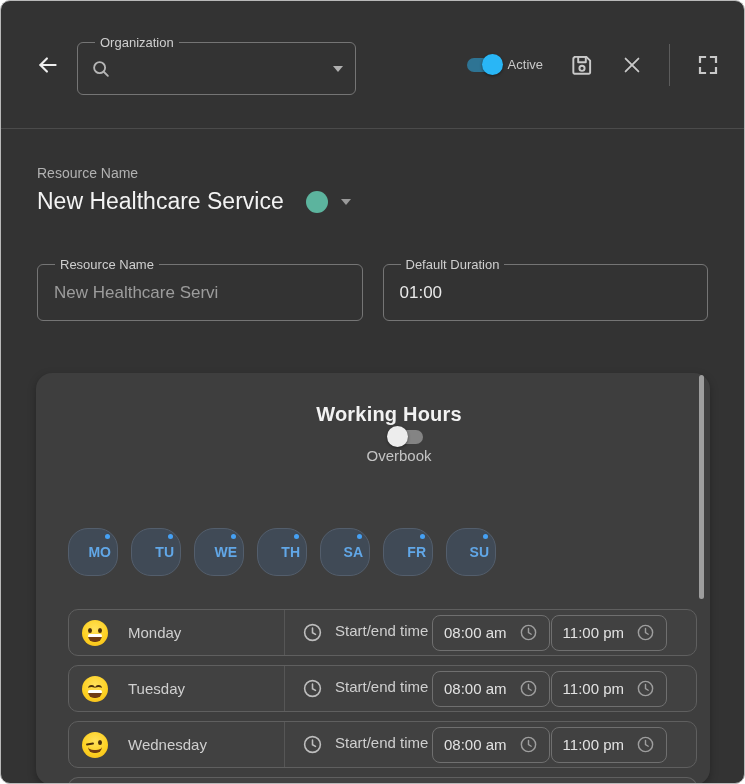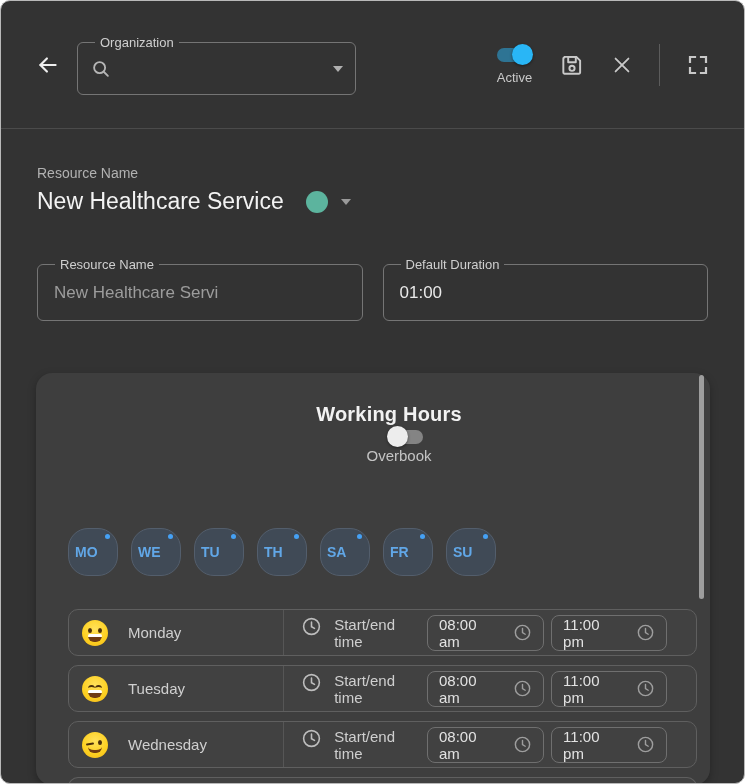--- a/index.html
+++ b/index.html
@@ -1,39 +1,39 @@
 <!DOCTYPE html>
 <html><head>
 <meta charset="utf-8">
 <style>
   * { box-sizing: border-box; }
   body { margin: 0; background: #ffffff; font-family: "Liberation Sans", "DejaVu Sans", sans-serif; }
   .window { position: relative; width: 745px; height: 784px; background: #333333;
             border: 1px solid #b9b9b9; border-radius: 10px; overflow: hidden; }
 
   
-  .topbar { height: 128px; display: flex; align-items: center; padding: 0 34px 0 34px;
+  .topbar { height: 128px; display: flex; align-items: center; padding: 0 24px 0 34px;
             border-bottom: 1px solid #4b4b4b; }
   .icon-btn { background: none; border: none; padding: 0; display: flex; align-items: center;
               justify-content: center; color: #c9c9c9; cursor: pointer; }
   .back-btn { color: #eeeeee; margin-right: 16px; }
   svg { display: block; }
 
   fieldset.outlined { border: 1px solid #757575; border-radius: 6px; margin: 0; padding: 0 12px 6px 12px; }
   fieldset.outlined legend { font-size: 13px; color: #cfcfcf; padding: 0 5px; margin-left: 5px; }
   .org-field { width: 270px; }
   .field-row { height: 38px; display: flex; align-items: center; }
   .org-input { flex: 1; background: transparent; border: none; outline: none; color: #e6e6e6;
                font-size: 16px; min-width: 0; margin-left: 10px; font-family: inherit; }
   .caret { width: 0; height: 0; border-left: 5px solid transparent; border-right: 5px solid transparent;
            border-top: 6px solid #b0b0b0; }
   .search-icon { color: #b5b5b5; }
 
   .topbar-right { margin-left: auto; display: flex; align-items: center; gap: 26px; }
-  .toggle-wrap { display: flex; flex-direction: column; align-items: center; gap: 5px; justify-content: space-between; }
+  .toggle-wrap { display: flex; flex-direction: row; align-items: center; gap: 5px; justify-content: space-between; }
   .switch { position: relative; width: 37px; height: 21px; cursor: pointer; }
   .switch .track { position: absolute; left: 1px; top: 4px; width: 35px; height: 14px; border-radius: 7px; }
   .switch .knob { position: absolute; top: 0; width: 21px; height: 21px; border-radius: 50%;
                   box-shadow: 0 1px 3px rgba(0,0,0,.45); }
   .switch[data-state="on"] .track { background: rgba(41,182,246,.5); }
   .switch[data-state="on"] .knob { right: 0; background: #29b6f6; }
   .switch[data-state="off"] .track { background: #848484; }
   .switch[data-state="off"] .knob { left: 0; background: #ededed; }
   .toggle-label { font-size: 13px; color: #c9c9c9; }
   .vdivider { width: 1px; height: 42px; background: #5c5c5c; }
@@ -59,35 +59,35 @@
   .card { position: relative; margin: 52px 34px 0 35px; height: 412px; background: #3e3e3e;
           border-radius: 16px; padding: 30px 0 0 32px; box-shadow: 0 3px 8px rgba(0,0,0,.28); }
   .card-head { display: flex; align-items: center; flex-direction: column; }
   .card-title { font-size: 20px; font-weight: 700; color: #f2f2f2; letter-spacing: .2px; }
   .card-head .switch { margin-left: 32px; }
   .overbook-label { font-size: 15px; color: #c4c4c4; margin-left: 20px; }
 
   .chips { display: flex; gap: 13px; margin-top: 64px; }
   .chip { position: relative; width: 50px; height: 48px; border-radius: 20px; background: #404a56;
           border: 1px solid #535e6c; color: #61a7e7; font-size: 14px; font-weight: 600;
-          display: flex; align-items: center; justify-content: flex-start; cursor: pointer;
+          display: flex; align-items: center; justify-content: flex-end; cursor: pointer;
           font-family: inherit; }
   .chip .dot { position: absolute; top: 5px; right: 7px; width: 5px; height: 5px;
                border-radius: 50%; background: #45a1f5; }
 
   .rows { margin-top: 33px; }
   .wh-row { width: 629px; height: 47px; border: 1px solid #5f5f5f; border-radius: 10px;
             margin-bottom: 9px; display: flex; align-items: center; background: rgba(255,255,255,.015); }
   .wh-row.partial { height: 12px; border-bottom: none; border-radius: 10px 10px 0 0; margin-bottom: 0; }
   .row-left { width: 216px; align-self: stretch; display: flex; align-items: center; gap: 20px;
               padding-left: 13px; border-right: 1px solid #565656; text-align: center; }
   .day-name { font-size: 15px; color: #cfcfcf; }
   .row-mid { display: flex; align-items: flex-start; gap: 12px; padding-left: 17px; color: #bdbdbd; }
   .range-label { font-size: 15px; color: #cfcfcf; }
-  .row-times { margin-left: auto; display: flex; gap: 7px; padding-right: 29px; }
+  .row-times { margin-left: auto; display: flex; gap: 1px; padding-right: 29px; }
   .time-box { height: 36px; border: 1px solid #6f6f6f; border-radius: 8px; display: flex;
               align-items: center; gap: 12px; padding: 0 11px; color: #9e9e9e; cursor: pointer; }
   .time-value { font-size: 15px; color: #e2e2e2; }
 
   .scroll-thumb { position: absolute; top: 2px; right: 6px; width: 5px; height: 224px;
                   border-radius: 3px; background: #9d9d9d; }
 
   
   .emoji-face { position: relative; width: 26px; height: 26px; border-radius: 50%;
                 background: radial-gradient(circle at 50% 35%, #ffe25c, #fdd020 60%, #f2b71c); }
@@ -209,25 +209,25 @@
       </div>
       <span class="overbook-label">Overbook</span>
     </div>
 
     <div class="chips">
       <button class="chip">
           <span>MO</span>
           <span class="dot"></span>
         </button>
       <button class="chip">
+          <span>TU</span>
+          <span class="dot"></span>
+        </button>
+      <button class="chip">
           <span>WE</span>
-          <span class="dot"></span>
-        </button>
-      <button class="chip">
-          <span>TU</span>
           <span class="dot"></span>
         </button>
       <button class="chip">
           <span>TH</span>
           <span class="dot"></span>
         </button>
       <button class="chip">
           <span>SA</span>
           <span class="dot"></span>
         </button>

